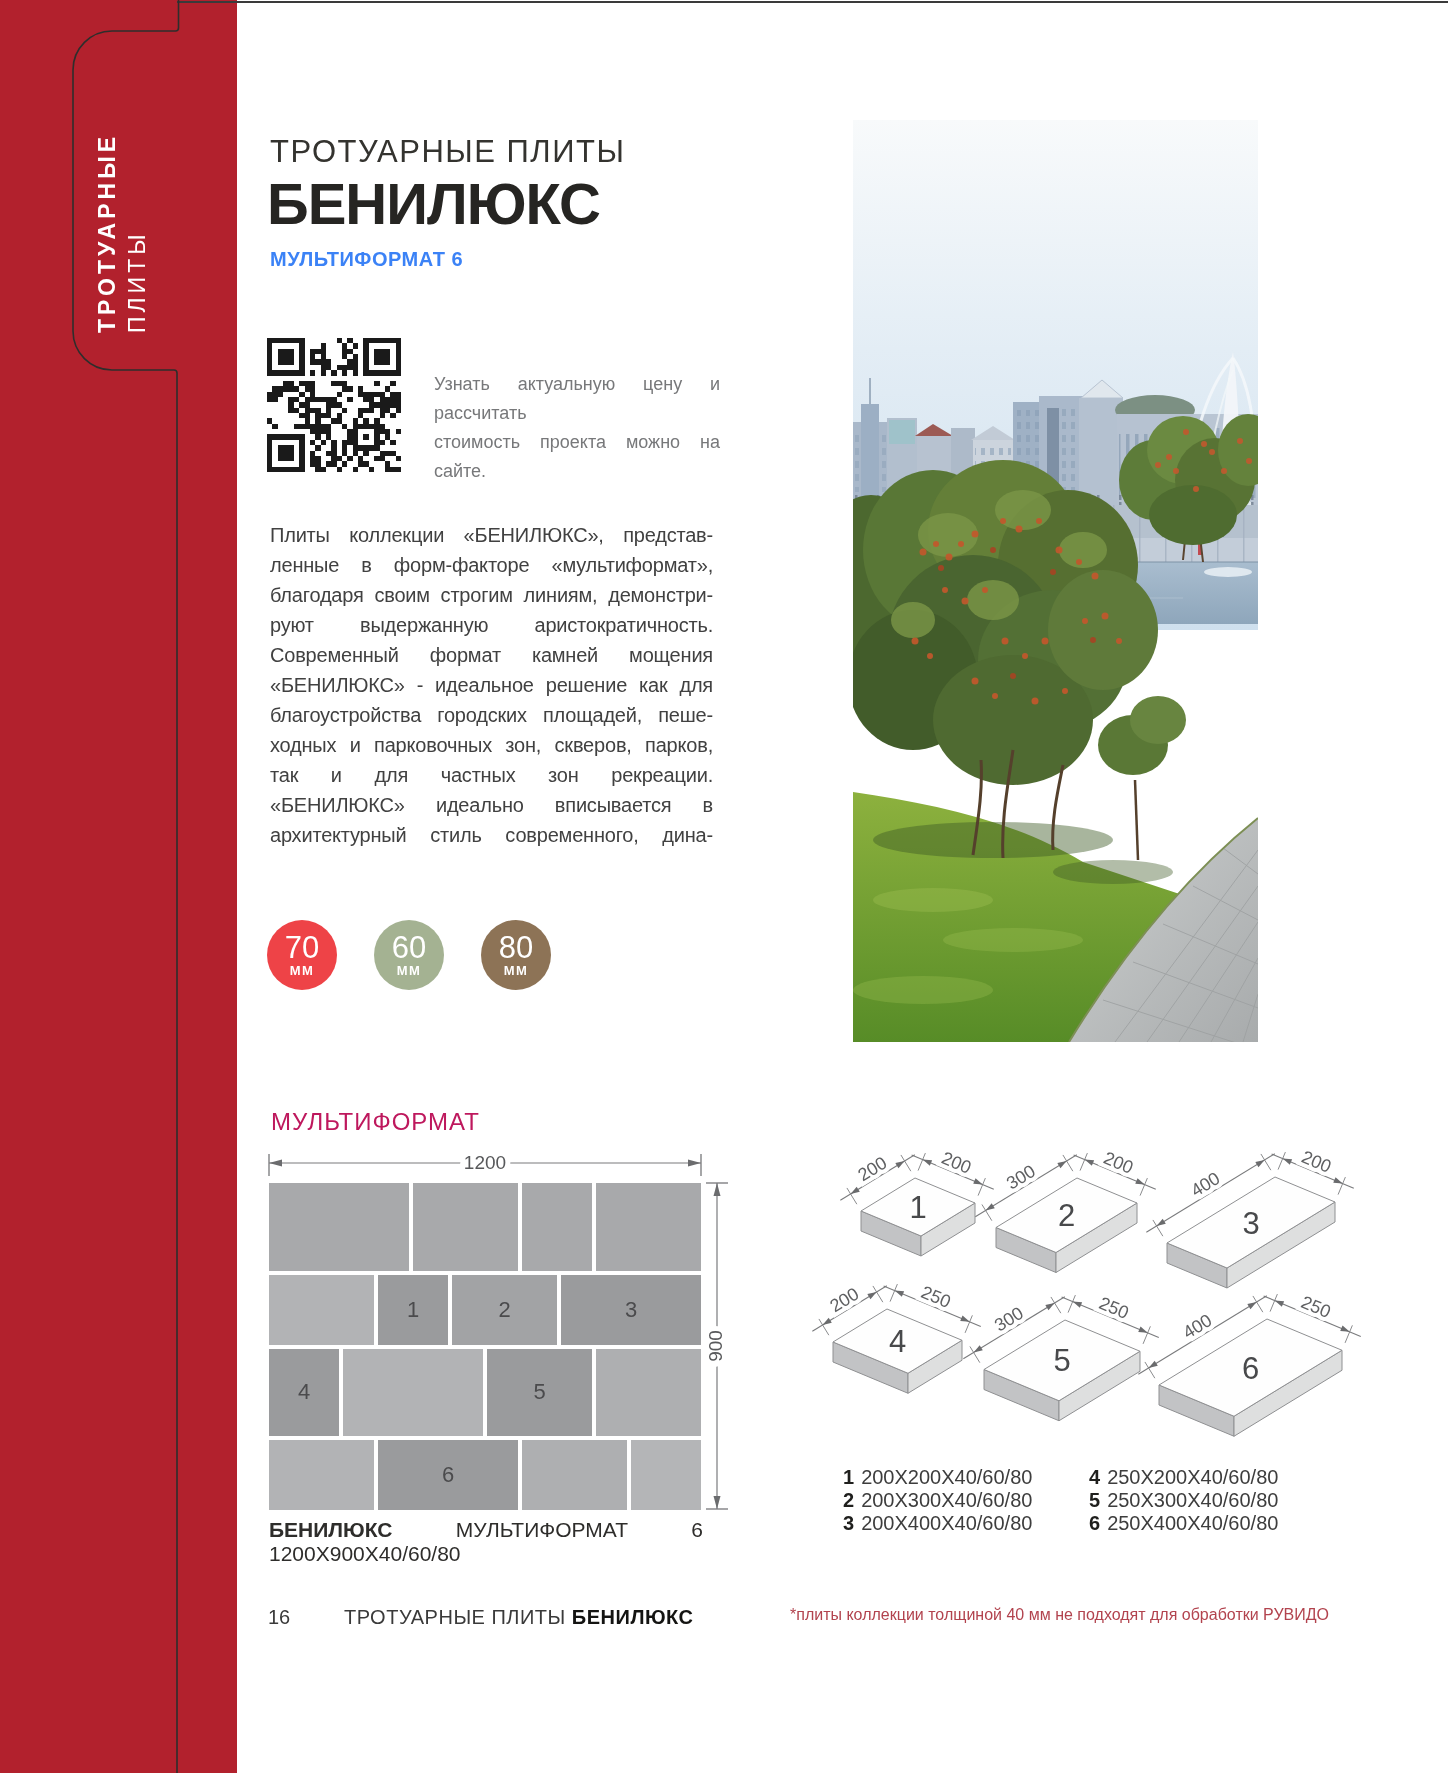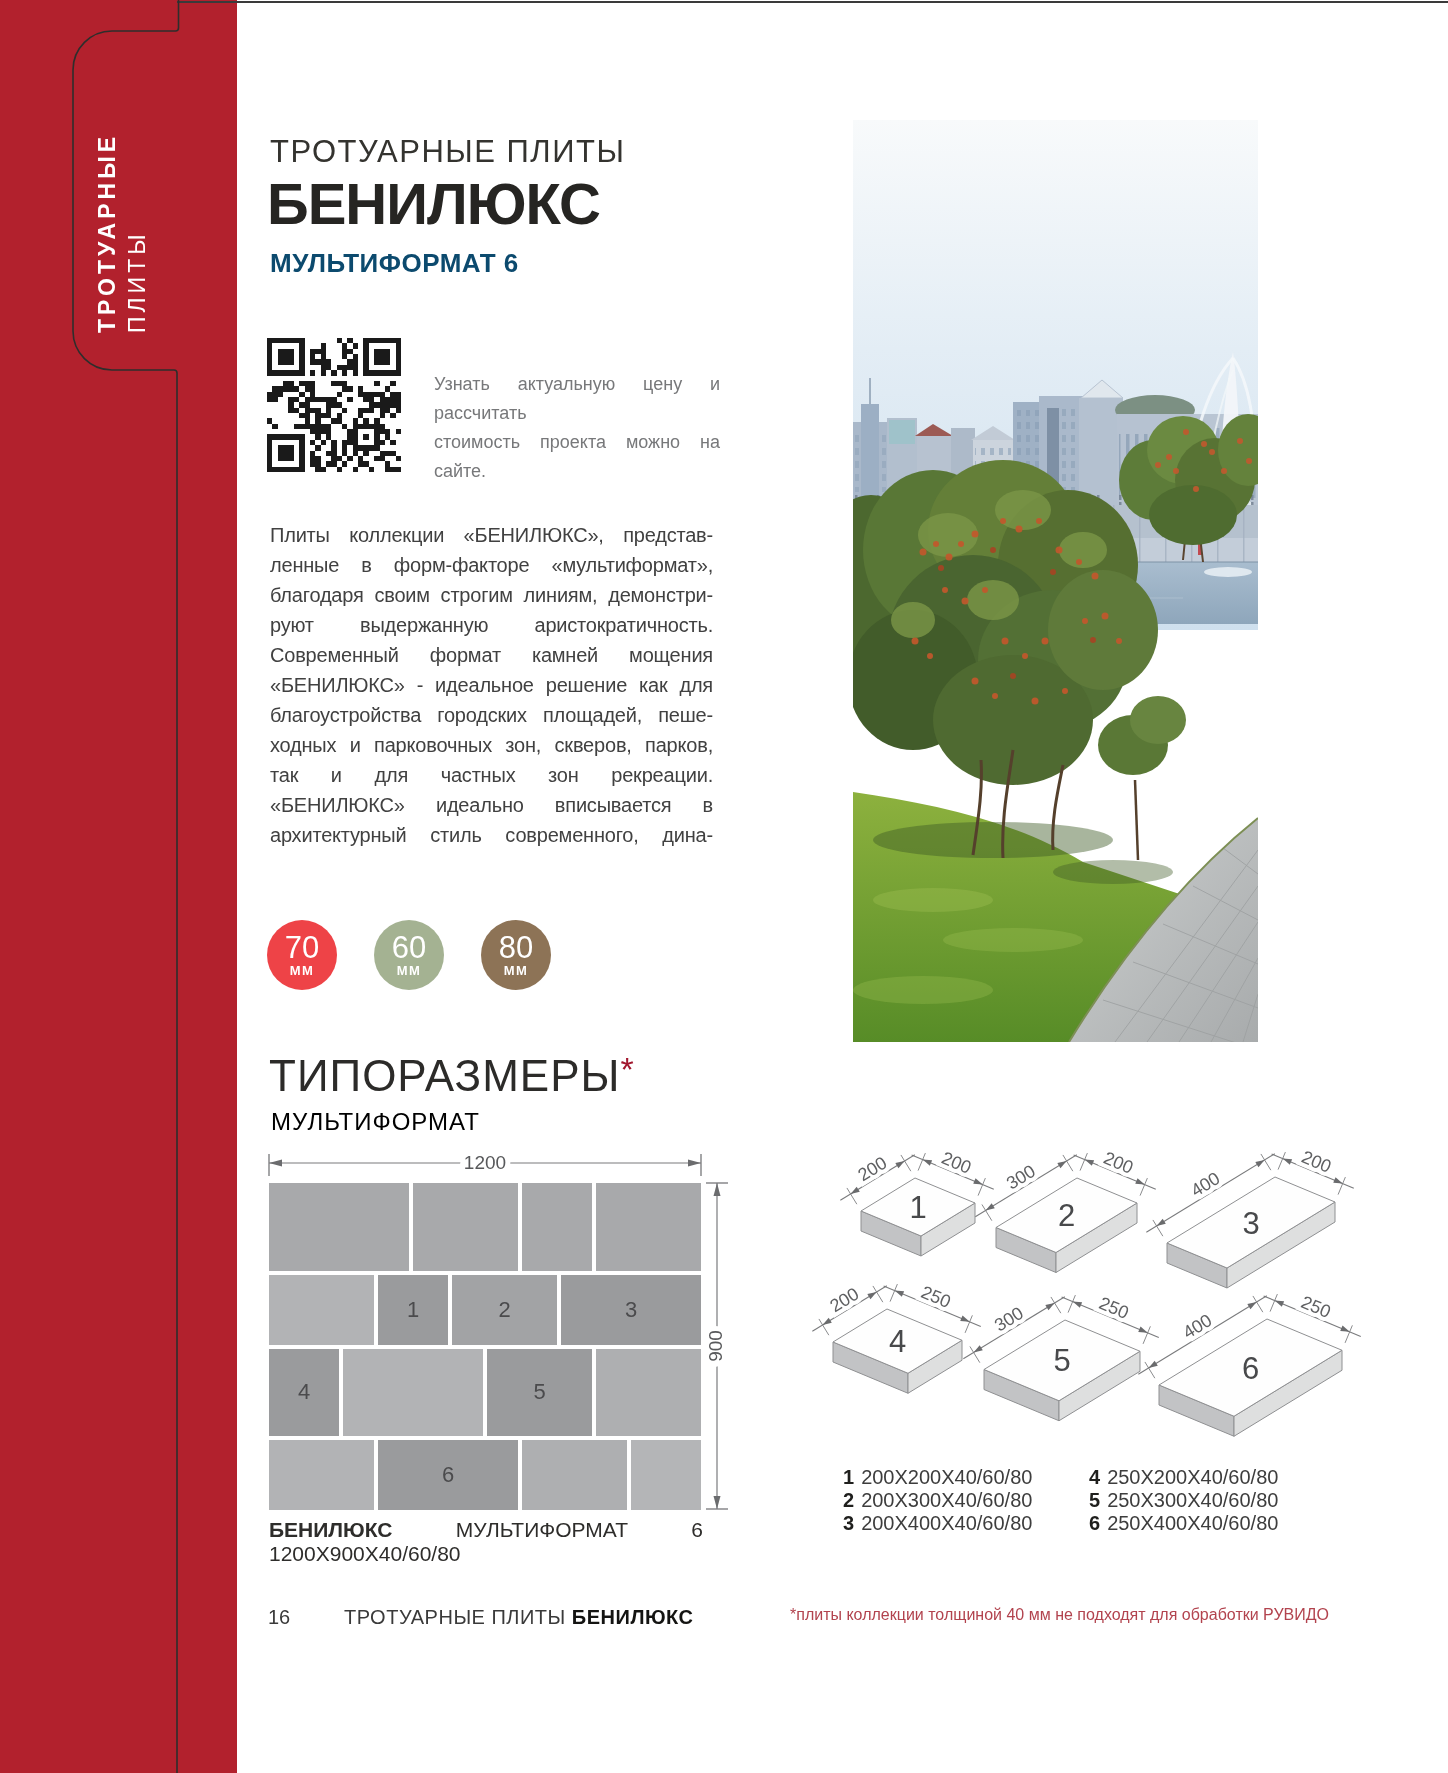--- a/index.html
+++ b/index.html
@@ -10,39 +10,39 @@
   .abs{position:absolute;}
   
   .sidebar-red{left:0;top:0;width:237px;height:1773px;background:#b2212d;}
   .outline-svg{left:0;top:0;pointer-events:none;}
   .v-label{left:92px;top:333px;transform:rotate(-90deg);transform-origin:0 0;width:216px;color:#fff;}
   .v-label .l1{font-weight:bold;font-size:23px;letter-spacing:4px;line-height:30px;white-space:nowrap;}
   .v-label .l2{font-size:23px;letter-spacing:4px;line-height:30px;white-space:nowrap;}
   
   .h-category{left:270px;top:134px;font-size:31px;letter-spacing:1.5px;color:#34332f;}
   .h-title{left:267px;top:170px;font-size:58px;font-weight:bold;letter-spacing:-1px;color:#262522;}
-  .h-subtitle{left:270px;top:248px;font-size:26px;font-weight:bold;letter-spacing:.5px;color:#0c4a6e;}
+  .h-subtitle{left:270px;top:248px;font-size:20px;font-weight:bold;letter-spacing:.5px;color:#3b82f6;}
   
   .qr-box{left:267px;top:338px;width:134px;height:134px;}
   .qr-caption{left:420px;top:370px;width:300px;font-size:18px;line-height:29px;color:#77787a;}
   .qr-caption .cap-line{text-align:justify;text-align-last:justify;margin-left:14px;}
   .qr-caption .cap-line.last{text-align-last:left;}
   
   .description{left:270px;top:520px;width:443px;font-size:20px;line-height:30px;color:#414141;letter-spacing:-.2px;}
   .description .desc-line{text-align:justify;text-align-last:justify;white-space:normal;}
   .description .desc-line.last{text-align-last:left;}
   
   .badges{left:267px;top:920px;display:flex;gap:37px;}
   .badge{width:70px;height:70px;border-radius:50%;color:#fff;display:flex;flex-direction:column;align-items:center;justify-content:center;}
   .badge .num{font-size:31px;line-height:30px;font-weight:400;}
   .badge .unit{font-size:13px;font-weight:bold;letter-spacing:1.5px;line-height:15px;}
   
   .typo-heading{left:269px;top:1050px;font-size:44px;letter-spacing:1px;color:#2c2b29;}
   .typo-heading .ast{color:#a2182f;font-size:34px;vertical-align:10px;}
-  .typo-sub{left:271px;top:1108px;font-size:24px;letter-spacing:1px;color:#000000;}
+  .typo-sub{left:271px;top:1108px;font-size:24px;letter-spacing:1px;color:#be185d;}
   .dim-svg{overflow:visible;}
   .mosaic{left:269px;top:1183px;width:432px;height:327px;}
   .mosaic .tile{position:absolute;display:flex;align-items:center;justify-content:center;font-size:22px;color:#4b4b4d;}
   .mosaic-caption{left:269px;top:1518px;width:434px;font-size:21px;color:#2e2d2b;text-align:justify;text-align-last:justify;}
   .mosaic-caption b{font-weight:bold;}
   
   .photo{left:853px;top:120px;width:405px;height:922px;overflow:hidden;}
   .photo svg{display:block;}
   
   .iso-svg{left:740px;top:1095px;}
@@ -416,23 +416,20 @@
       <div class="badge" style="background: rgb(164, 178, 146);">
         <div class="num">60</div>
         <div class="unit">ММ</div>
       </div>
       <div class="badge" style="background: rgb(141, 115, 86);">
         <div class="num">80</div>
         <div class="unit">ММ</div>
       </div>
     </div>
 
-  <div class="abs typo-heading">
-    <span>ТИПОРАЗМЕРЫ</span><span class="ast">*</span>
-  </div>
   <div class="abs typo-sub">МУЛЬТИФОРМАТ</div>
 
   <svg class="abs dim-svg" style="left:254px;top:1146px" width="456" height="36">
     <line x1="15" y1="8" x2="15" y2="30" stroke="#6b6c6e" stroke-width="1.2"></line>
     <line x1="447" y1="8" x2="447" y2="30" stroke="#6b6c6e" stroke-width="1.2"></line>
     <line x1="15" y1="17" x2="447" y2="17" stroke="#7a7b7d" stroke-width="1.2"></line>
     <polygon points="15,17 28,13.5 28,20.5" fill="#6b6c6e"></polygon>
     <polygon points="447,17 434,13.5 434,20.5" fill="#6b6c6e"></polygon>
     <text x="231" y="23" font-size="19" fill="#58595b" text-anchor="middle" style="paint-order:stroke" stroke="#ffffff" stroke-width="10">1200</text>
   </svg>

